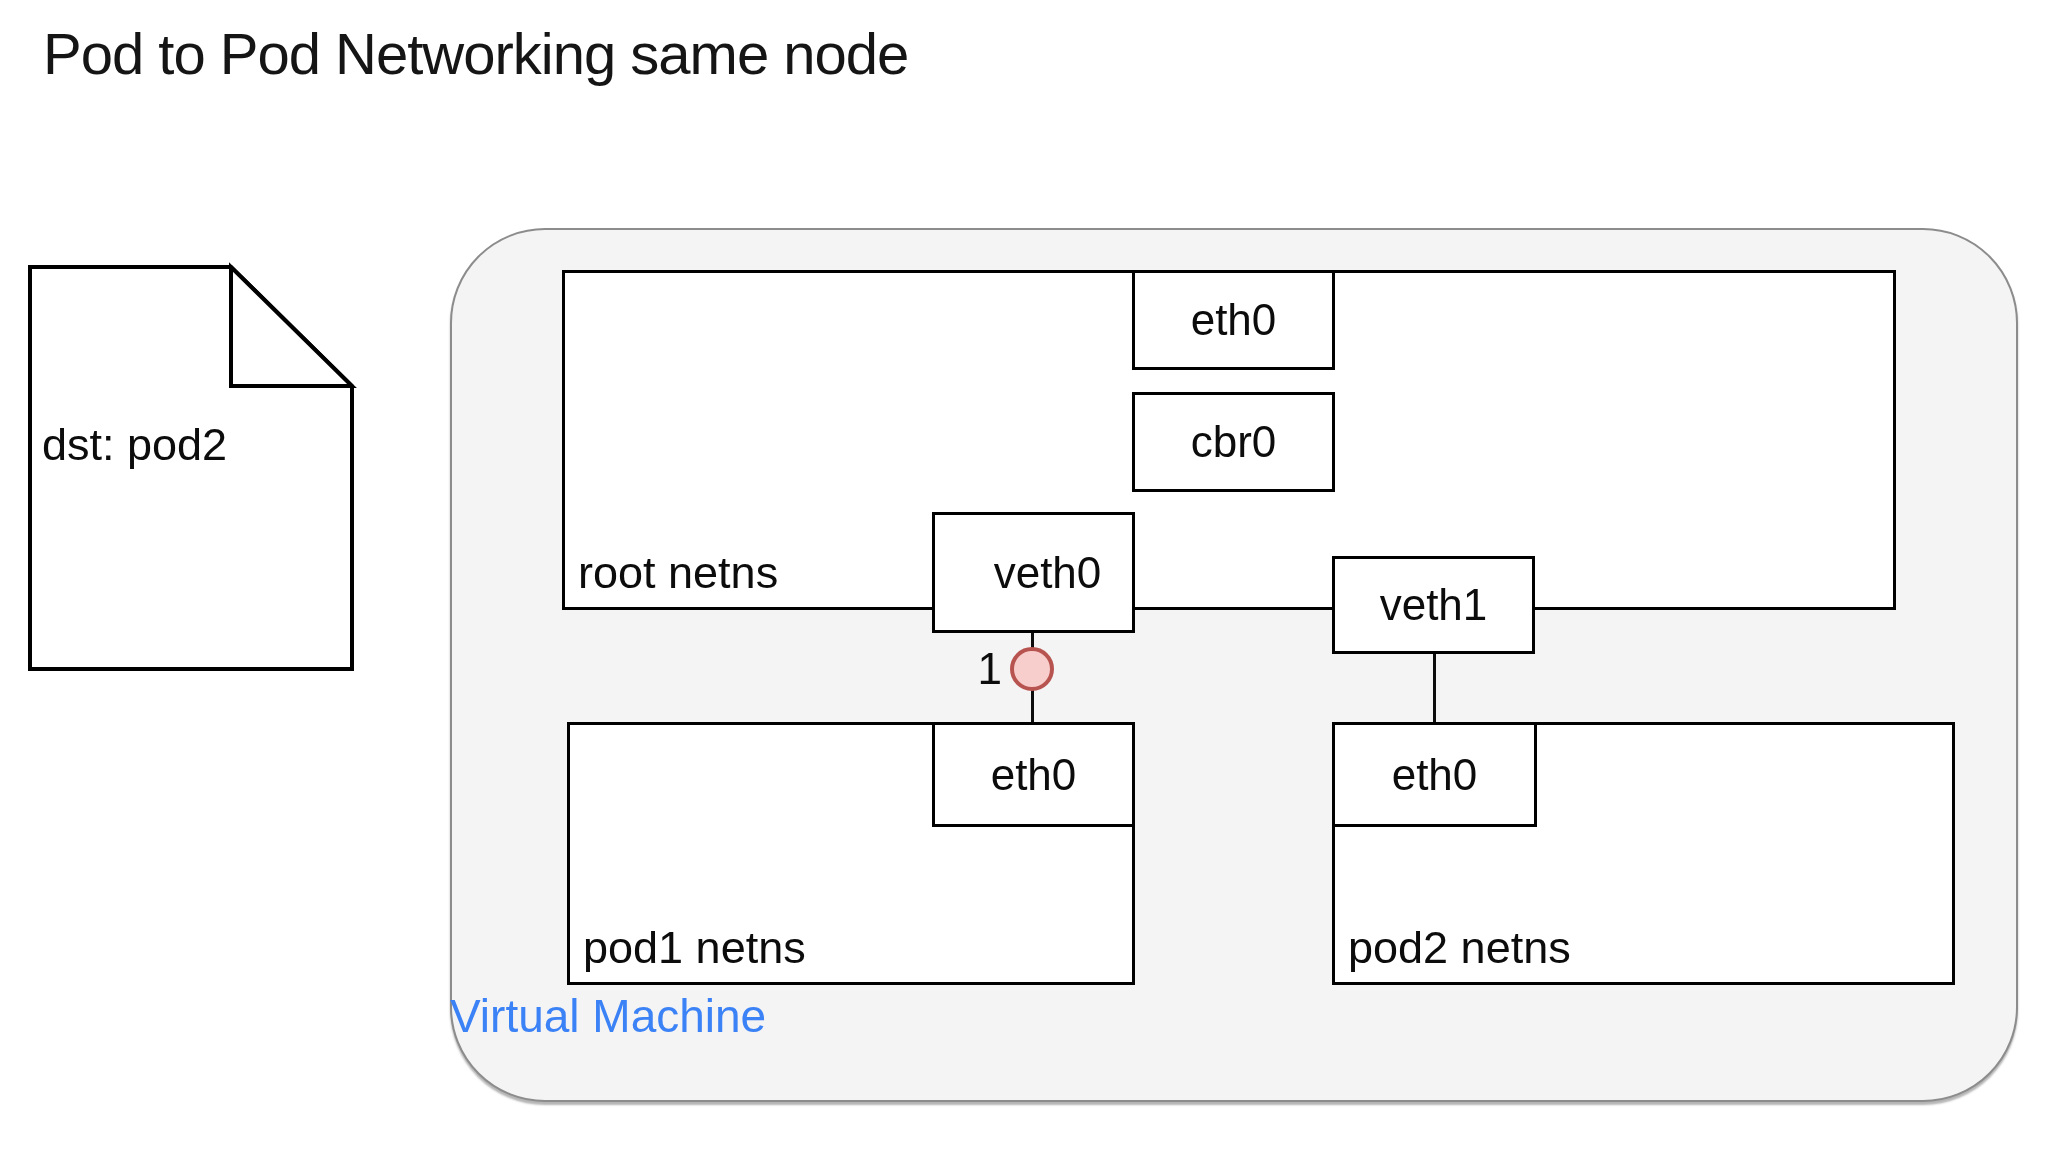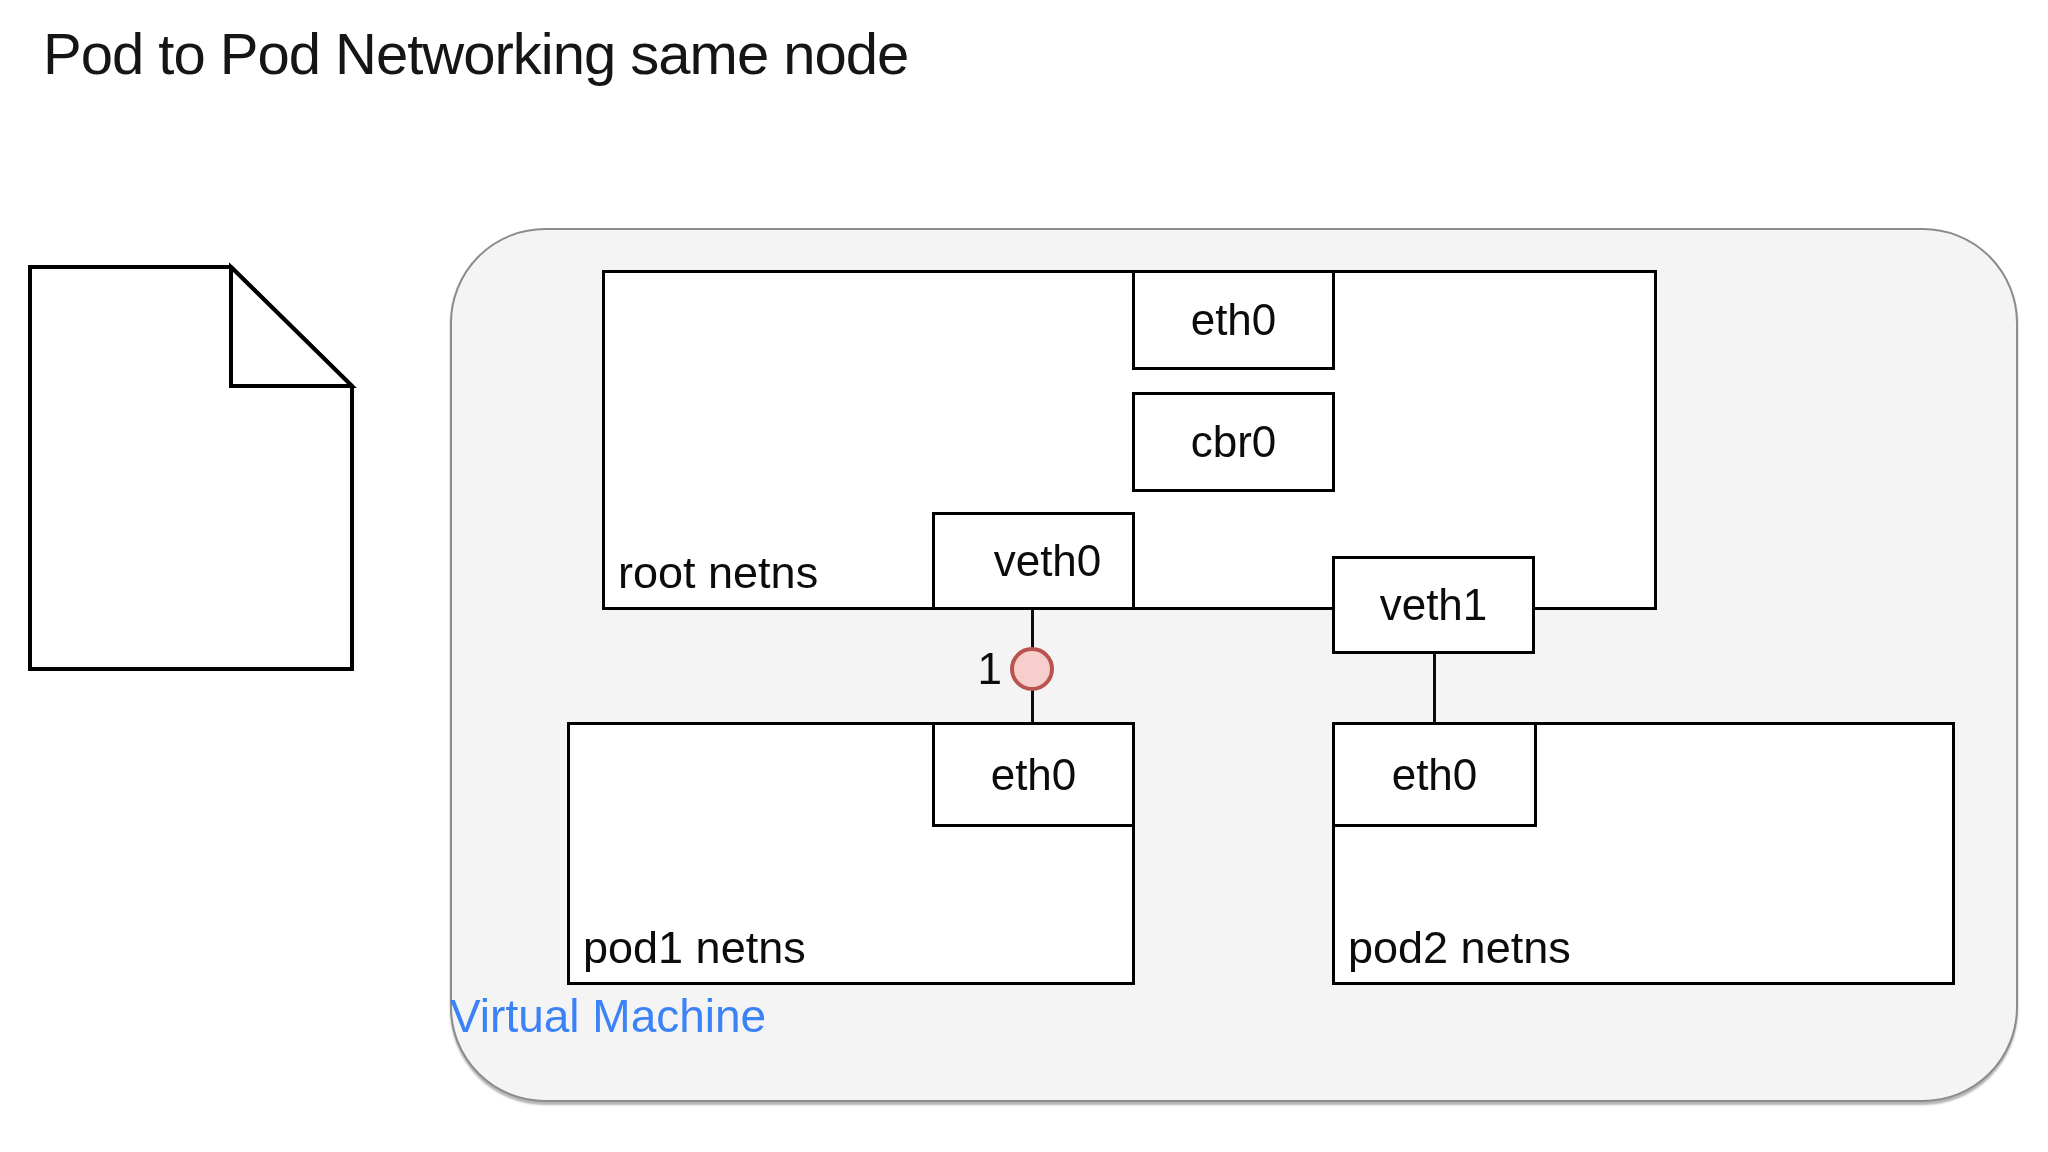--- a/index.html
+++ b/index.html
@@ -67,43 +67,44 @@
 <body style="--vm-fill: #f5f4f4; --vm-border: #8c8c8c; --box-border: #000000; --circle-fill: #f8cecc; --circle-stroke: #b85450;">
 
 <div class="page-title">Pod to Pod Networking same node</div>
 
 <div class="packet-note">
   <svg width="340" height="420" viewBox="0 0 340 420">
     <polygon points="8,9 209,9 330,128 330,411 8,411" fill="#ffffff" stroke="#000000" stroke-width="4" stroke-linejoin="miter"></polygon>
     <polygon points="209,9 209,128 330,128" fill="#ffffff" stroke="#000000" stroke-width="4" stroke-linejoin="miter"></polygon>
   </svg>
   <div class="packet-text">
+    <div>dst: pod2</div>
   </div>
 </div>
 
 <div class="vm"></div>
 <div class="vm-label">Virtual Machine</div>
 
 <div class="line" style="left:1031px;top:441px;width:101px;height:3px;"></div>
 <div class="line" style="left:1031px;top:441px;width:3px;height:74px;"></div>
 <div class="line" style="left:1335px;top:441px;width:101px;height:3px;"></div>
 <div class="line" style="left:1433px;top:441px;width:3px;height:74px;"></div>
 <div class="line" style="left:1031px;top:608px;width:3px;height:116px;"></div>
 <div class="line" style="left:1433px;top:608px;width:3px;height:116px;"></div>
 
-<div class="box" style="left:602px;top:270px;width:1055px;height:340px;">
+<div class="box" style="left:562px;top:270px;width:1334px;height:340px;">
   <div class="netns-label">root netns</div>
 </div>
 <div class="box iface" style="left:1132px;top:270px;width:203px;height:100px;">
   <span>eth0</span>
 </div>
 <div class="box iface" style="left:1132px;top:392px;width:203px;height:100px;">
   <span>cbr0</span>
 </div>
-<div class="box iface" style="left:932px;top:512px;width:203px;height:98px;padding-left:28px;">
+<div class="box iface" style="left:932px;top:512px;width:203px;height:121px;padding-left:28px;">
   <span>veth0</span>
 </div>
 <div class="box iface" style="left:1332px;top:512px;width:203px;height:98px;margin-top:44px;">
   <span>veth1</span>
 </div>
 
 <div class="step-circle"></div>
 <div class="step-label">1</div>
 
 <div class="box" style="left:567px;top:722px;width:568px;height:263px;">

